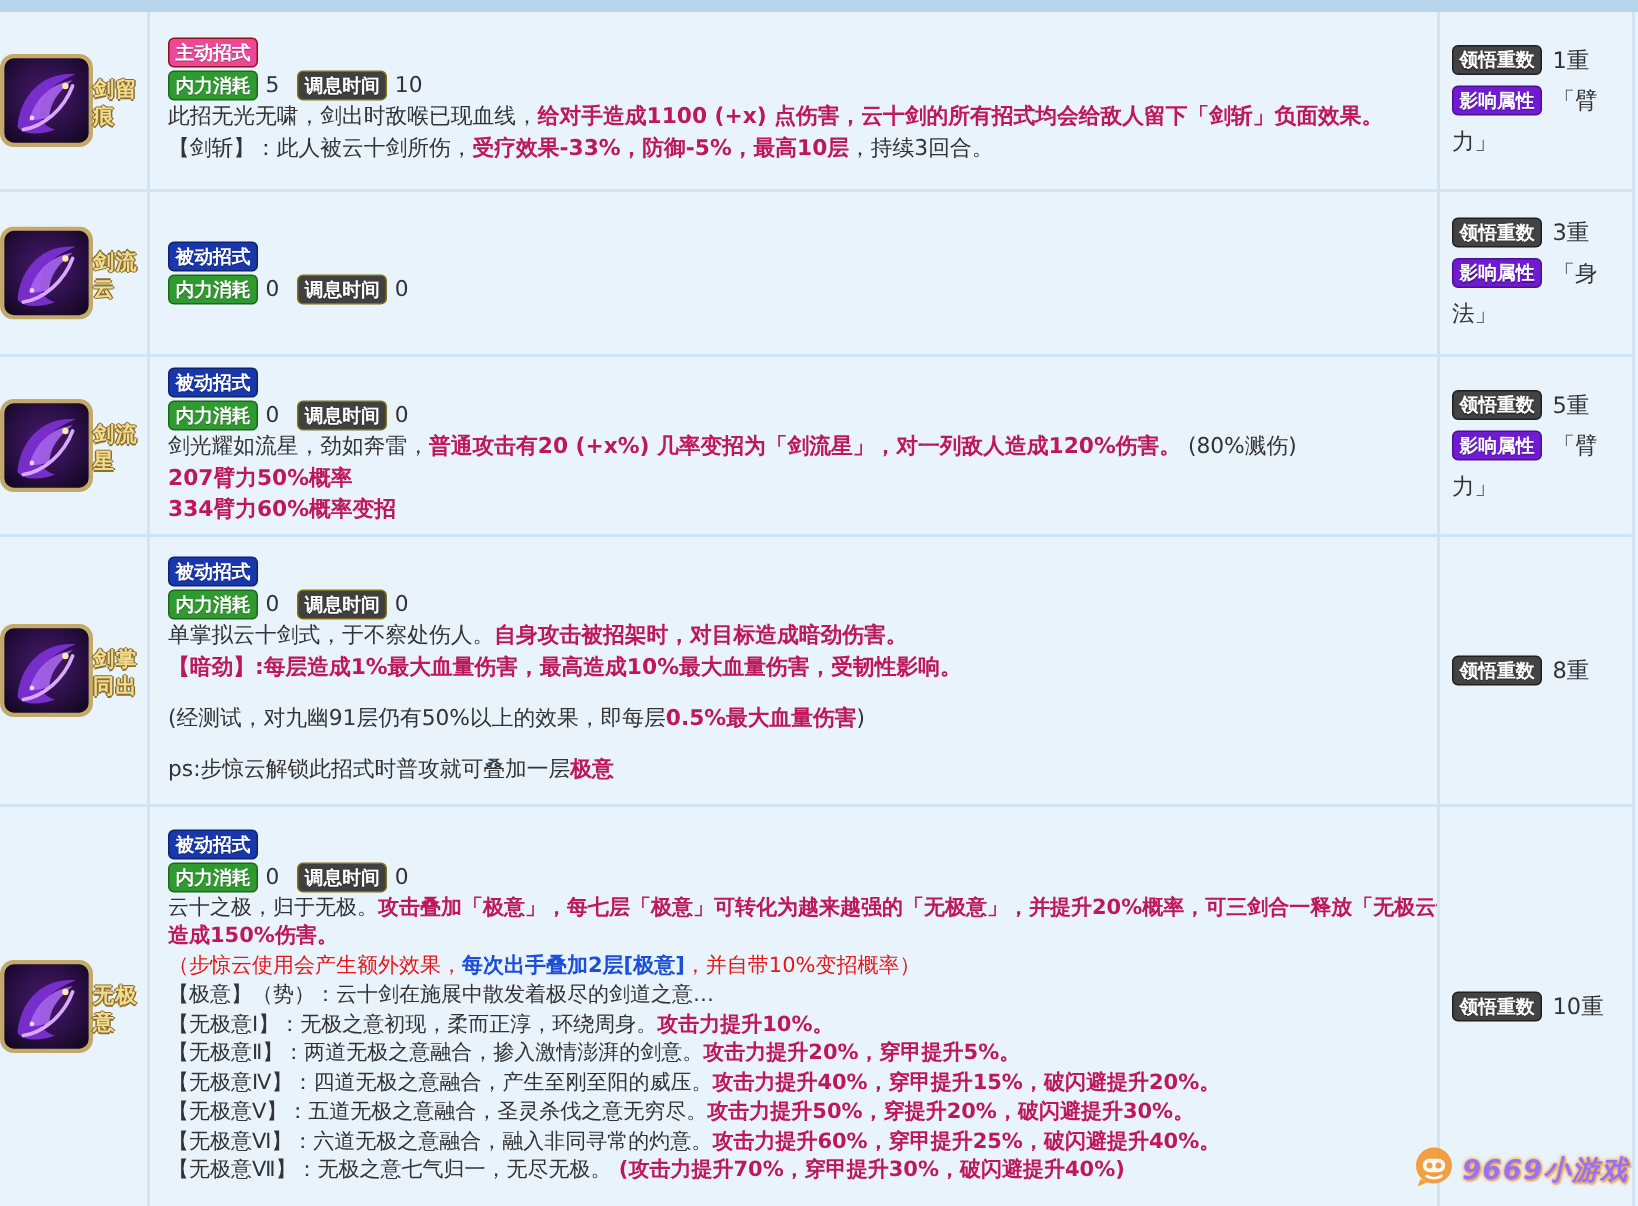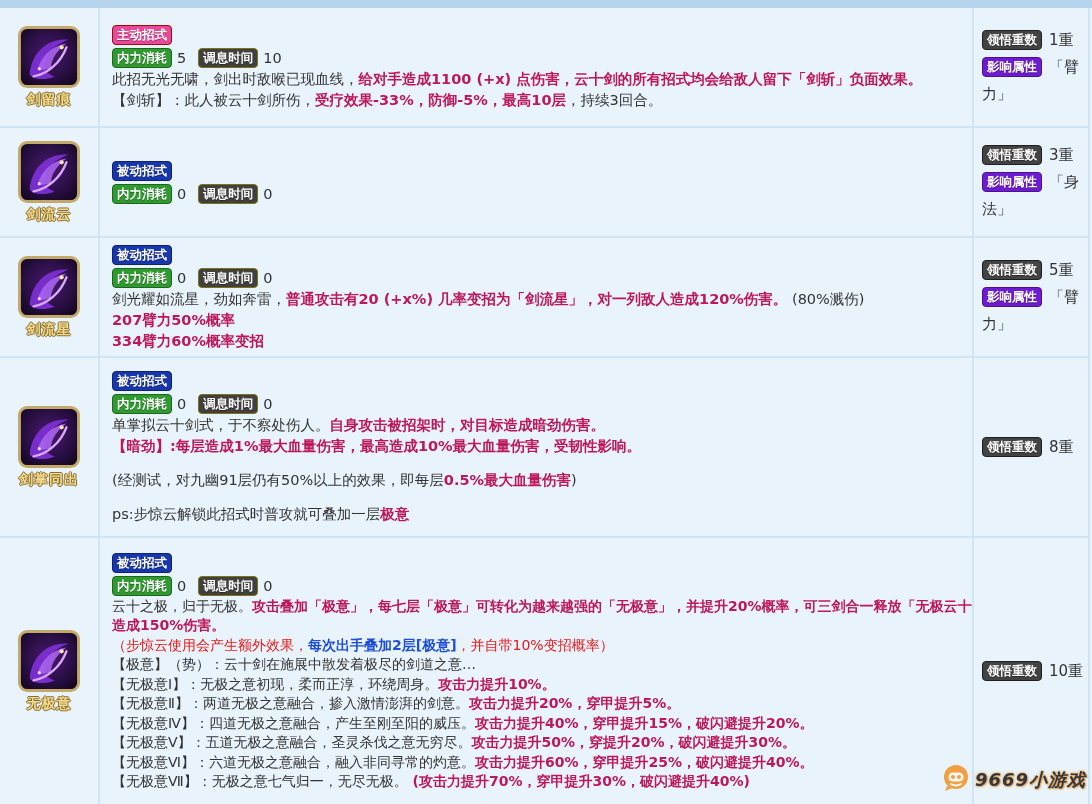--- a/index.html
+++ b/index.html
@@ -10,21 +10,21 @@
     color:#333;
   }
   .topbar{height:8px;background:#b7d6ee;}
   .skill-table{width:1090px;border-right:2px solid #cfe5f6;box-sizing:border-box;}
   .skill-row{display:flex;border-bottom:2px solid #cfe5f6;box-sizing:border-box;background:#e9f3fc;}
   .skill-row:nth-child(1){height:120px;}
   .skill-row:nth-child(2){height:110px;}
   .skill-row:nth-child(3){height:120px;}
   .skill-row:nth-child(4){height:180px;}
   .skill-row:nth-child(5){height:266px;border-bottom:none;}
-  .icon-cell{width:100px;flex:none;display:flex;flex-direction:column;align-items:center;justify-content:center;border-right:2px solid #cfe5f6;box-sizing:border-box;}
+  .icon-cell{width:100px;flex:none;display:flex;flex-direction:row;align-items:center;justify-content:center;border-right:2px solid #cfe5f6;box-sizing:border-box;}
   .skill-icon{width:62px;height:62px;}
   .skill-name{
     margin-top:3px;font-size:14px;font-weight:bold;letter-spacing:1px;color:#f3dc8e;
     text-shadow:-1px 0 #8a6d2f,0 -1px #8a6d2f,1px 0 #8a6d2f,0 1px #8a6d2f;
   }
   .desc-cell{flex:1;min-width:0;display:flex;flex-direction:column;justify-content:center;
     padding-left:12px;font-size:14.5px;line-height:21px;overflow:hidden;}
   .skill-row:nth-child(5) .desc-cell{font-size:14px;line-height:19.5px;}
   .badge-line{line-height:20px;margin:1px 0;}
   .badge{
@@ -37,27 +37,27 @@
   .badge.cost{background:#2f9a2f;border:1px solid #1d671d;}
   .badge.cooldown{background:#404040;border:1px solid #80720e;}
   .badge.mastery{background:#434343;border:1px solid #1f1f1f;}
   .badge.attribute{background:#6e1bd1;border:1px solid #4a1090;}
   .badge-val{font-size:14.5px;color:#333;margin-right:12px;vertical-align:middle;}
   .text-line{white-space:nowrap;}
   .text-line.blank{height:13px;}
   .seg.b{font-weight:bold;color:#be185d;}
   .seg.r{color:#e81717;}
   .seg.rb{color:#1d4ed8;font-weight:bold;}
-  .meta-cell{width:116px;flex:none;border-left:2px solid #cfe5f6;box-sizing:border-box;
+  .meta-cell{width:130px;flex:none;border-left:2px solid #cfe5f6;box-sizing:border-box;
     display:flex;align-items:center;padding-left:8px;}
   .meta-inner{line-height:27px;font-size:15px;color:#333;}
   .meta-val{margin-left:2px;}
   .watermark{position:absolute;right:6px;bottom:8px;display:flex;align-items:center;gap:5px;opacity:.85;}
   .wm-text{
-    font-size:18px;font-weight:bold;font-style:italic;letter-spacing:1px;color:#0f172a;
+    font-size:18px;font-weight:bold;font-style:italic;letter-spacing:1px;color:#8b5cf6;
     text-shadow:0 0 3px #f09c2c,0 0 2px #f09c2c,1px 1px 1px rgba(220,130,20,.7);
   }
 </style>
 </head>
 <body>
 
 <div class="topbar"></div>
 <div class="skill-table">
     <div class="skill-row">
       <div class="icon-cell">

